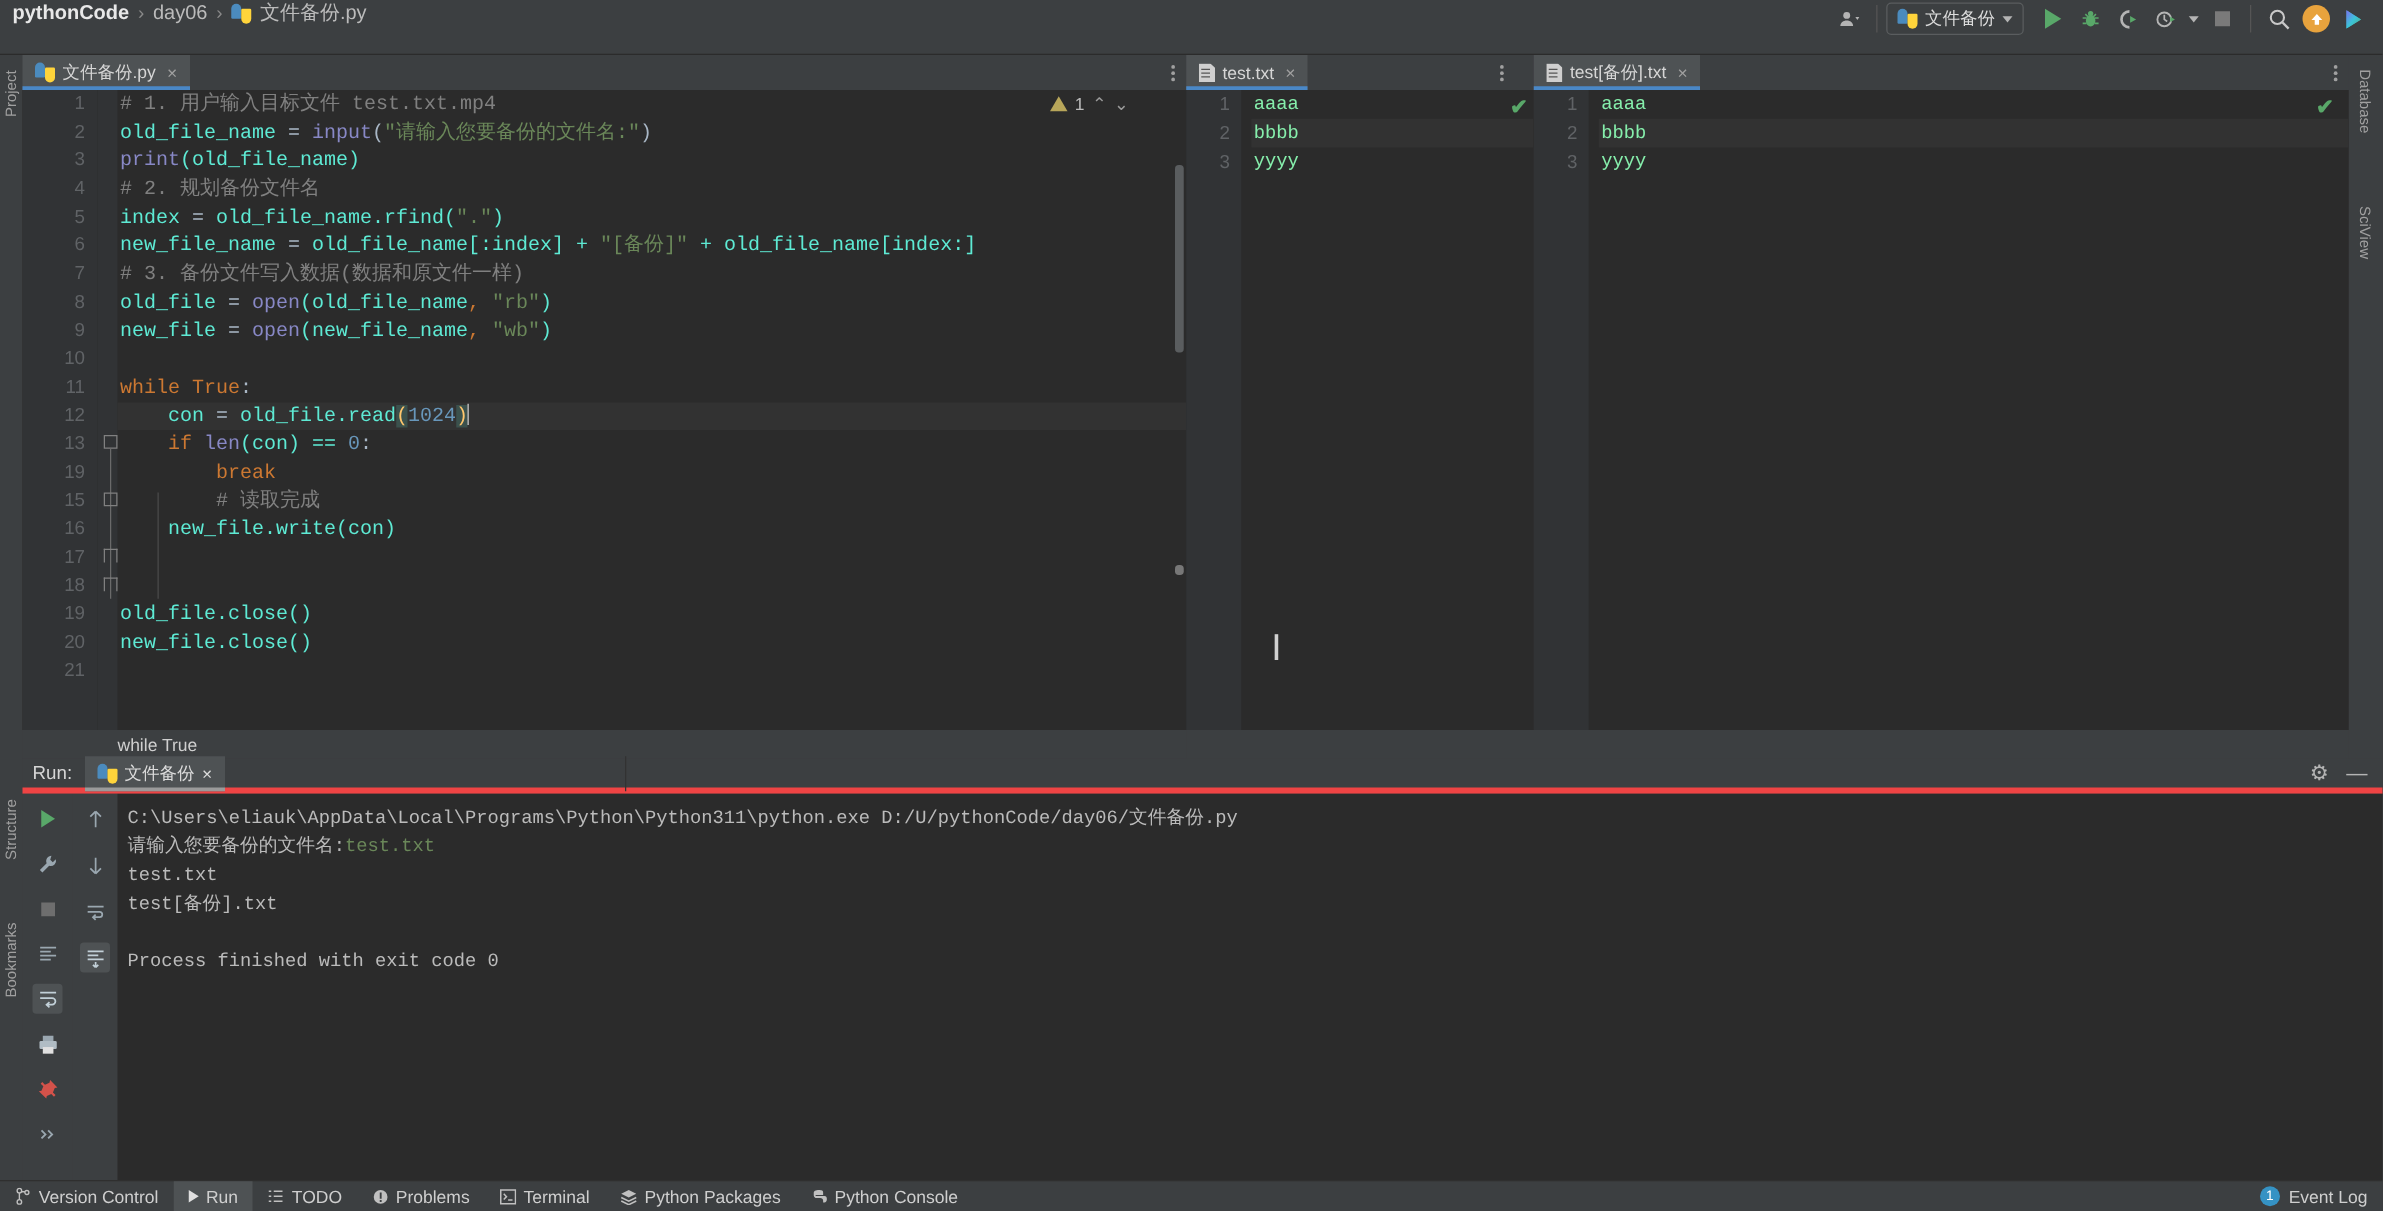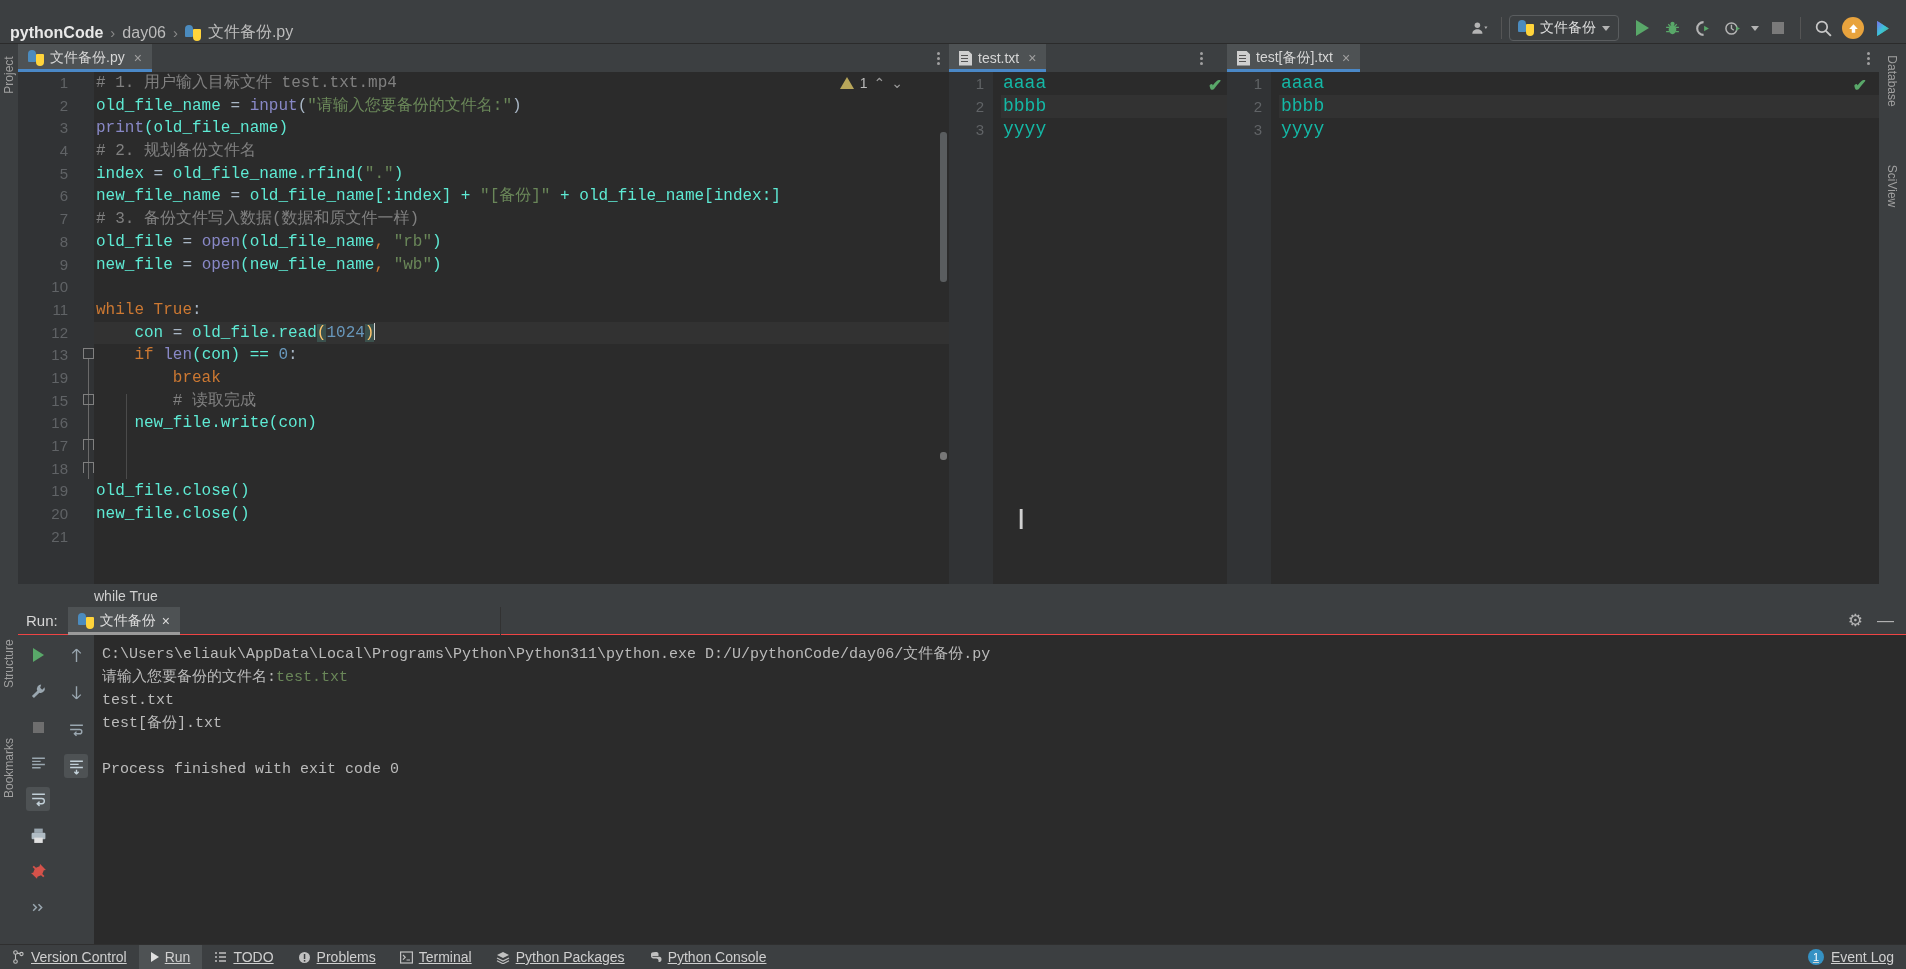--- a/index.html
+++ b/index.html
@@ -8,21 +8,21 @@
     background: #3c3f41;
     font-family: "Liberation Sans", sans-serif;
     overflow: hidden;
     -webkit-font-smoothing: antialiased;
   }
   .mono { font-family: "Liberation Mono", "DejaVu Sans Mono", monospace; }
 
   
   #topbar {
     position: absolute; left: 0; top: 0; width: 1906px; height: 44px;
-    background: #3c3f41; display: flex; align-items: flex-end;
+    background: #3c3f41; display: flex; align-items: flex-start;
     border-bottom: 1px solid #2b2b2b;
   }
   .crumbs { display: flex; align-items: center; padding-left: 10px; gap: 7px; font-size: 16px; }
   .crumb { color: #bbbbbb; }
   .crumb.bold { color: #e8e8e8; font-weight: bold; }
   .crumb-sep { color: #8a8a8a; font-size: 15px; }
   .pyicon {
     width: 16px; height: 16px; position: relative; display: inline-block;
     flex: 0 0 16px;
   }
@@ -104,37 +104,37 @@
   .fold-marker { position: absolute; left: 5px; width: 11px; height: 11px; border: 1px solid #808080; }
   .fold-line { position: absolute; left: 10px; width: 1px; background: #6a6a6a; }
 
   
   .indent-guide { position: absolute; width: 1px; background: #4b4b4b; }
 
   
   .txtgutter { position: absolute; left: 0; top: 0; bottom: 0; width: 44px; background: #313335;
                color: #606366; font-size: 15px; text-align: right; }
   .txtgutter .ln { height: 23px; line-height: 23px; padding-right: 9px; }
-  .txtcode { position: absolute; left: 52px; top: 0; right: 0; bottom: 0; font-size: 18px; color: #14b8a6; }
+  .txtcode { position: absolute; left: 52px; top: 0; right: 0; bottom: 0; font-size: 15px; color: #86efac; }
   .txtcode .cl { height: 23px; line-height: 23px; }
   .txtcode .cl.stripe { background: #323232; }
 
   .caret-ibeam { position: absolute; color: #d0d0d0; font-size: 30px; }
 
   
   #editorcrumb {
     position: absolute; left: 18px; top: 584px; width: 931px; height: 23px;
     background: #3c3f41; color: #cfcfcf; font-size: 14px;
     display: flex; align-items: center; padding-left: 76px;
   }
 
   
   #runpanel { position: absolute; left: 18px; top: 607px; width: 1888px; height: 337px; background: #3c3f41; }
   #runheader { height: 28px; display: flex; align-items: center; position: relative;
-               border-bottom: 1px solid #ef4444; }
+               border-bottom: 5px solid #ef4444; }
   .run-label { color: #d6d6d6; font-size: 15px; padding: 0 10px 0 8px; }
   .runtab { display: flex; align-items: center; gap: 6px; height: 28px; padding: 0 10px;
             background: #4e5254; color: #dcdcdc; font-size: 14px; position: relative; }
   .runtab::after { content:""; position:absolute; left:0; bottom:0; width:100%; height:3px; background:#9a9a9a; }
   .rh-divider { width: 1px; height: 28px; background: #323232; }
   .rh-right { margin-left: auto; display: flex; align-items: center; gap: 14px; padding-right: 12px; }
   .gear { color: #b4b4b4; font-size: 17px; }
   .minus { color: #b4b4b4; font-size: 17px; }
 
   #runtoolbar { position: absolute; left: 0; top: 28px; width: 40px; bottom: 0; background: #3c3f41;
@@ -160,21 +160,21 @@
   
   #rightstrip { position: absolute; right: 0; top: 44px; width: 27px; bottom: 25px; background: #3c3f41; }
   .rvlabel {
     position: absolute; right: -16px; transform: rotate(90deg); transform-origin: center;
     color: #a0a0a0; font-size: 12px; white-space: nowrap; width: 60px; text-align: center;
   }
 
   
   #statusbar {
     position: absolute; left: 0; bottom: 0; width: 1906px; height: 25px; background: #3c3f41;
-    display: flex; align-items: center; font-size: 14px; color: #cfcfcf; border-top: 1px solid #2f2f2f; text-decoration: underline;
+    display: flex; align-items: center; font-size: 14px; color: #cfcfcf; border-top: 1px solid #2f2f2f;
   }
   .sb-item { display: flex; align-items: center; gap: 6px; padding: 0 12px; height: 25px; }
   .sb-item.active { background: #4e5254; }
   .sb-right { margin-left: auto; display: flex; align-items: center; gap: 7px; padding-right: 12px; }
   .badge-num {
     background: #3592c4; color: #fff; border-radius: 50%; width: 16px; height: 16px;
     font-size: 11px; display: flex; align-items: center; justify-content: center;
   }
 </style>
 </head>

